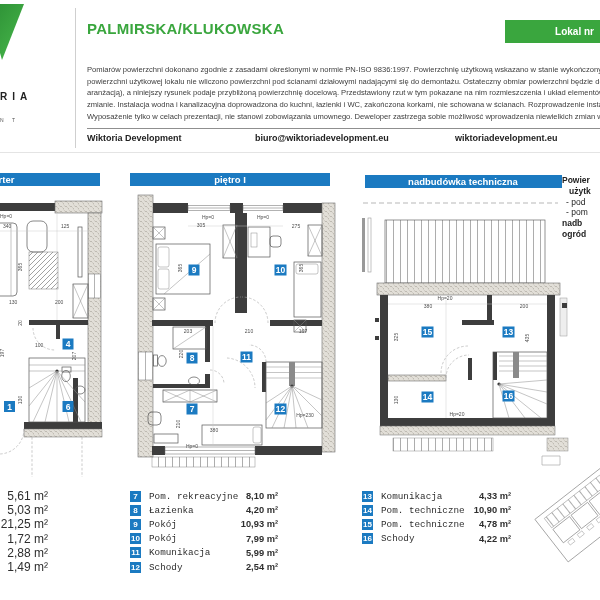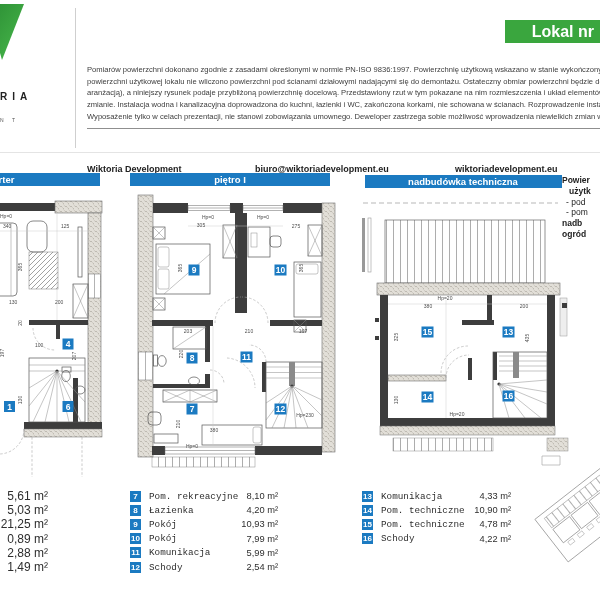--- a/index.html
+++ b/index.html
@@ -5,25 +5,25 @@
   html,body{margin:0;padding:0;background:#fff;}
   .page{position:relative;width:600px;height:600px;background:#ffffff;overflow:hidden;
         font-family:"Liberation Sans",sans-serif;color:#2b2b2b;}
   .abs{position:absolute;}
   
   .logo-word{position:absolute;left:0;top:91px;font-size:10px;font-weight:bold;letter-spacing:5px;color:#222;}
   .logo-sub{position:absolute;left:0;top:117px;font-size:5px;letter-spacing:3.5px;color:#555;}
   .vdiv{position:absolute;left:75px;top:8px;width:1px;height:140px;background:#cfcfcf;}
   .title{position:absolute;left:87px;top:20px;font-size:15px;font-weight:bold;color:#3aa63e;letter-spacing:.3px;}
   .lokal{position:absolute;left:505px;top:20px;width:95px;height:23px;background:#3aa63e;color:#fff;
-         font-size:16px;font-weight:bold;line-height:23px;text-align:right;padding-right:6px;box-sizing:border-box;}
+         font-size:10px;font-weight:bold;line-height:23px;text-align:right;padding-right:6px;box-sizing:border-box;}
   .disc{position:absolute;left:87px;top:64px;width:513px;overflow:hidden;}
   .disc div{font-size:7.6px;line-height:11.7px;color:#3c3c3c;white-space:nowrap;}
   .div1{position:absolute;left:87px;top:128px;width:513px;height:1px;background:#8f8f8f;}
-  .contact{position:absolute;left:87px;top:133px;width:513px;height:15px;font-size:9px;font-weight:bold;color:#222;margin-top:31px;}
+  .contact{position:absolute;left:87px;top:133px;width:513px;height:15px;font-size:9px;font-weight:bold;color:#222;}
   .contact span{position:absolute;top:0;white-space:nowrap;}
   .c-company{left:0;}
   .c-email{left:168;left:168px;text-align:right;}
   .c-site{left:368px;}
   .div2{position:absolute;left:0;top:152px;width:600px;height:1px;background:#e4e4e4;}
   
   .plan{position:absolute;}
   .hbar{fill:#1b7ac1;}
   text.hdrtxt{font-family:"Liberation Sans",sans-serif;font-size:9.5px;font-weight:bold;fill:#ffffff;}
   text.dim{font-family:"Liberation Sans",sans-serif;font-size:5px;fill:#4e4e4e;}
@@ -42,21 +42,21 @@
   
   .leg-left{position:absolute;left:0;top:489px;width:48px;}
   .leg-left div{height:14.2px;line-height:14.2px;font-size:12px;color:#2e2e2e;text-align:right;}
   .leg-col{position:absolute;top:489px;}
   .leg-mid{left:130px;width:148px;}
   .leg-right{left:362px;width:149px;}
   .lrow{display:flex;align-items:center;height:14.2px;font-size:9.3px;color:#2e2e2e;}
   .badge{width:11px;height:11px;background:#1b7ac1;color:#fff;font-size:8px;font-weight:bold;
          text-align:center;line-height:11px;margin-right:8px;flex:none;}
   .llabel{flex:1;white-space:nowrap;font-family:Liberation Mono, monospace;}
-  .lval{text-align:right;white-space:nowrap;}
+  .lval{text-align:right;white-space:nowrap;font-weight:bold;}
 </style>
 </head>
 <body>
 
 <div class="page">
 
   <svg width="0" height="0" style="position:absolute">
     <defs>
       <pattern id="stip" width="5" height="5" patternUnits="userSpaceOnUse">
         <rect width="5" height="5" fill="#e2dfd8"></rect>
@@ -80,20 +80,21 @@
         <stop offset="0" stop-color="#2a8c33"></stop>
           <stop offset="1" stop-color="#49b94c"></stop>
       </linearGradient>
     </defs>
     <polygon points="-14,2 24,2 2,58" fill="url(#lg)"></polygon>
   </svg>
   <div class="logo-word">RIA</div>
   <div class="logo-sub">N T</div>
   <div class="vdiv"></div>
 
+  <div class="title">PALMIRSKA/KLUKOWSKA</div>
   <div class="lokal">Lokal nr</div>
 
   <div class="disc">
     <div>Pomiarów powierzchni dokonano zgodnie z zasadami określonymi w normie PN-ISO 9836:1997. Powierzchnię użytkową wskazano w stanie wykończonym, z</div>
     <div>powierzchni użytkowej lokalu nie wliczono powierzchni pod ścianami działowymi nadającymi się do demontażu. Ostateczny obmiar powierzchni będzie dokonany</div>
     <div>aranżacją), a niniejszy rysunek podaje przybliżoną powierzchnię docelową. Przedstawiony rzut w tym pokazane na nim rozmieszczenia i układ elementów mają cha</div>
     <div>zmianie. Instalacja wodna i kanalizacyjna doprowadzona do kuchni, łazienki i WC, zakończona korkami, nie schowana w ścianach. Rozprowadzenie instalacji pod prz</div>
     <div>Wyposażenie tylko w celach prezentacji, nie stanowi zobowiązania umownego. Deweloper zastrzega sobie możliwość wprowadzenia niewielkich zmian w dalszym eta</div>
   </div>
   <div class="div1"></div>
@@ -396,21 +397,21 @@
     <div>- pod</div>
     <div>- pom</div>
     <div>nadb</div>
     <div>ogród</div>
   </div>
 
   <div class="leg-left">
     <div>5,61 m²</div>
     <div>5,03 m²</div>
     <div>21,25 m²</div>
-    <div>0,89 m²</div>
+    <div>1,72 m²</div>
     <div>2,88 m²</div>
     <div>1,49 m²</div>
   </div>
 
   <div class="leg-col leg-mid">
     <div class="lrow">
       <span class="badge">7</span>
       <span class="llabel">Pom. rekreacyjne</span>
       <span class="lval">8,10 m²</span>
     </div>

